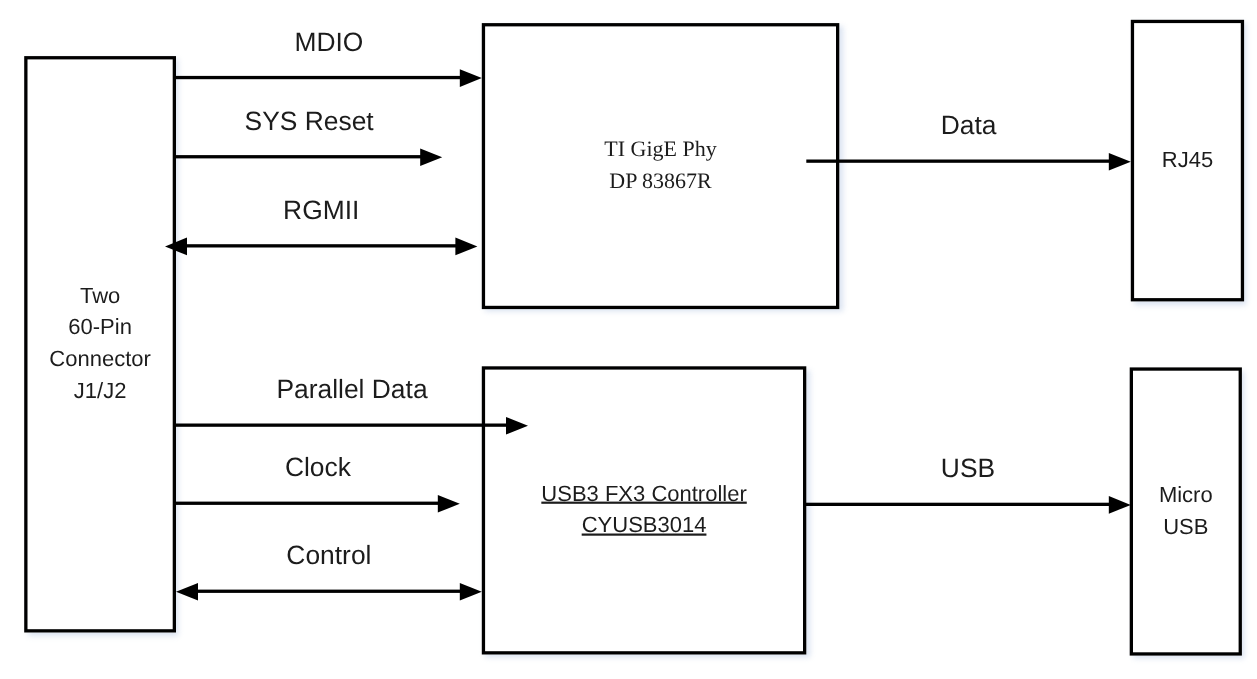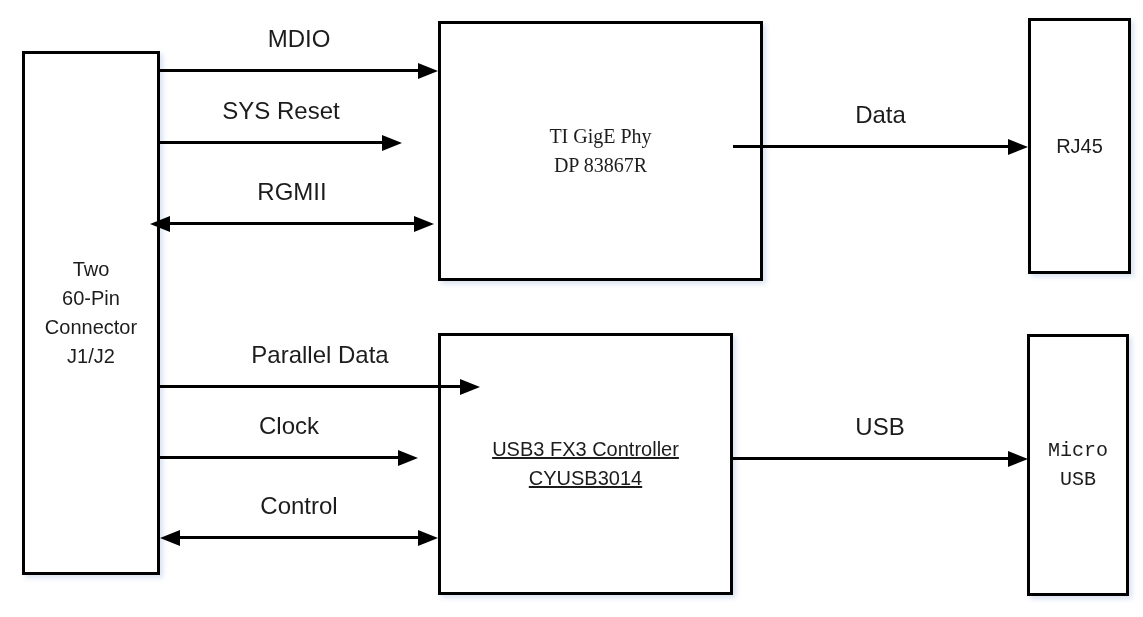--- a/index.html
+++ b/index.html
@@ -28,21 +28,21 @@
     justify-content: center;
     text-align: center;
     font-size: 20px;
     line-height: 29px;
     box-shadow: 3px 3px 5px rgba(174, 192, 224, 0.45);
   }
   .node-connector { left: 22px;   top: 51px;  width: 138px; height: 524px; }
   .node-phy       { left: 438px;  top: 21px;  width: 325px; height: 260px; font-family: Liberation Serif, serif; }
   .node-fx3       { left: 438px;  top: 333px; width: 295px; height: 262px; text-decoration: underline; }
   .node-rj45      { left: 1028px; top: 18px;  width: 103px; height: 256px; }
-  .node-microusb  { left: 1027px; top: 334px; width: 102px; height: 262px; font-family: Liberation Mono, monospace; }
+  .node-microusb  { left: 1027px; top: 334px; width: 102px; height: 262px; }
 
   
   .edge { position: absolute; height: 48px; }
   .edge-line {
     position: absolute;
     top: 43px;
     height: 3px;
     left: 0;
     right: 17px;
     background: var(--line, #000000);

